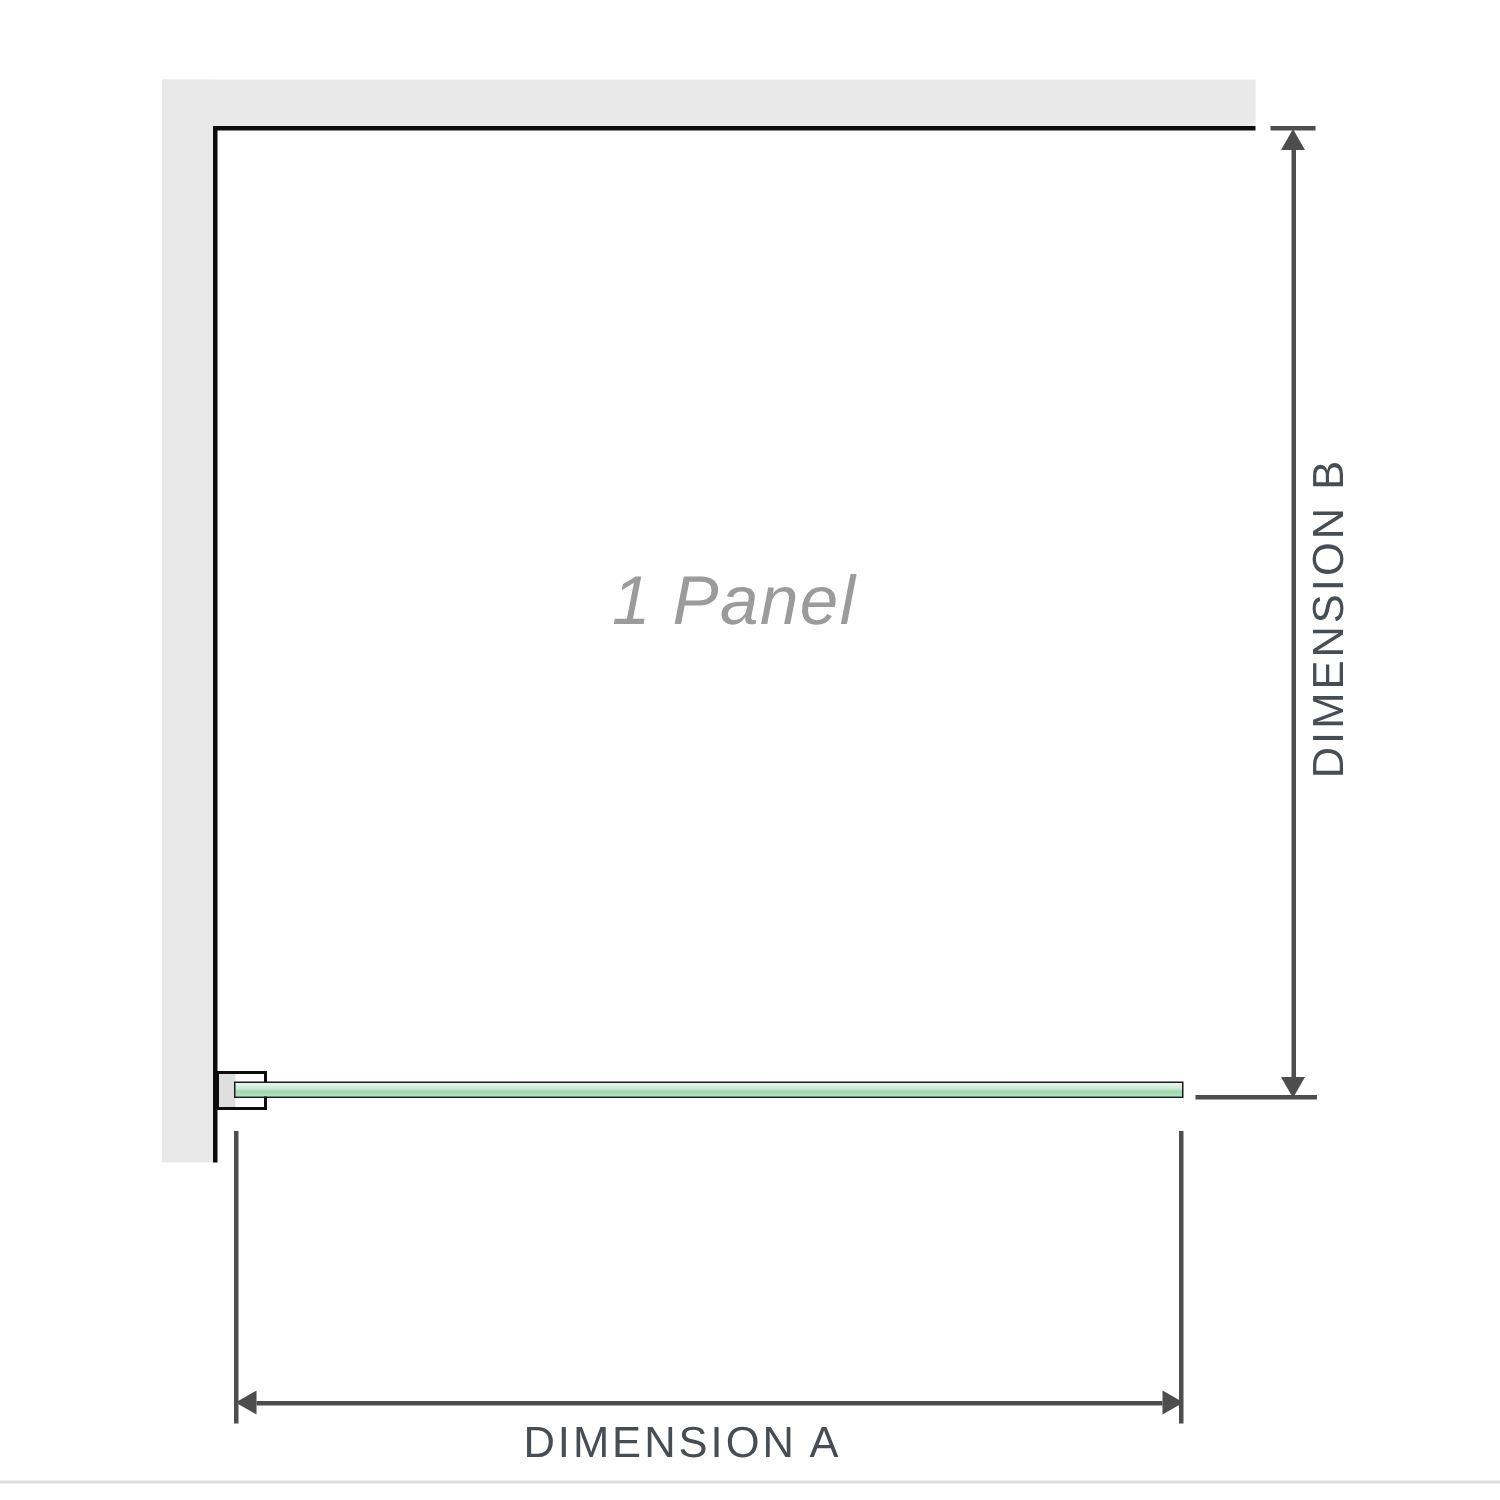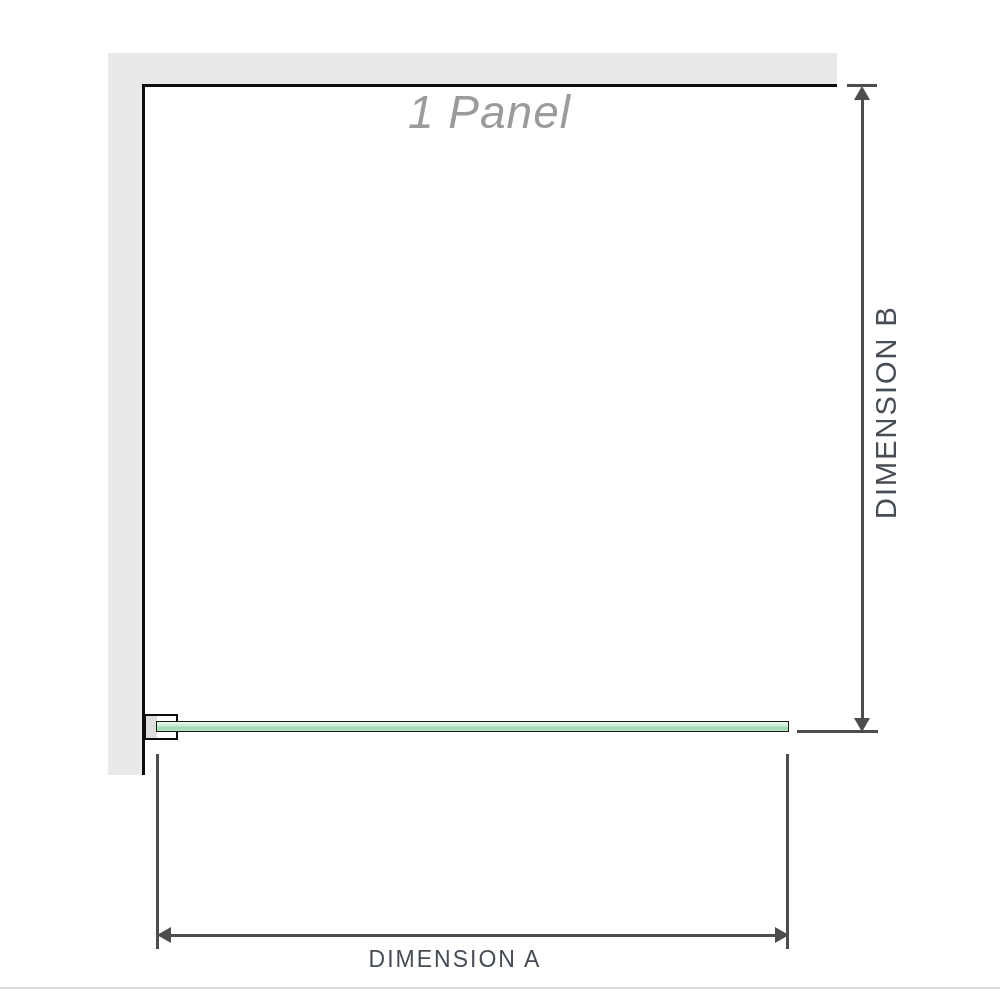--- a/index.html
+++ b/index.html
@@ -21,21 +21,21 @@
     position:relative;width:1000px;height:1000px;background:#ffffff;overflow:hidden;
     font-family:"Liberation Sans", sans-serif;
   }
   .abs{position:absolute;}
   
   .wall-top{left:108px;top:53px;width:729px;height:31px;background:var(--wall-fill);}
   .wall-left{left:108px;top:53px;width:34px;height:722px;background:var(--wall-fill);}
   .wall-edge-top{left:142px;top:84px;width:695px;height:3px;background:var(--wall-edge);}
   .wall-edge-left{left:142px;top:84px;width:3px;height:691px;background:var(--wall-edge);}
   
-  .panel-area{left:142px;top:85px;width:695px;height:630px;display:flex;align-items:flex-start;justify-content:center;}
+  .panel-area{left:142px;top:85px;width:695px;height:630px;display:flex;align-items:center;justify-content:center;}
   .panel-label{
     font-size:46px;font-style:italic;color:var(--panel-label-text);
     letter-spacing:1px;white-space:nowrap;
   }
   
   .glass{
     left:156px;top:721px;width:633px;height:11px;box-sizing:border-box;
     border:1px solid var(--glass-border);
     background:linear-gradient(180deg,var(--glass-light) 0%,var(--glass-mid) 40%,var(--glass-dark) 65%,var(--glass-soft) 100%);
     z-index:3;
@@ -57,21 +57,21 @@
     left:736px;top:395px;width:300px;height:34px;display:flex;align-items:center;justify-content:center;
     transform:rotate(-90deg);font-size:29px;letter-spacing:2px;color:var(--dimension-text);white-space:nowrap;
   }
   .dima-ext-left{left:156px;top:754px;width:3px;height:195px;}
   .dima-ext-right{left:786px;top:754px;width:3px;height:195px;}
   .dima-line{left:171px;top:934px;width:604px;height:3px;}
   .dima-arrow-left{left:157px;top:927px;border-top:8px solid transparent;border-bottom:8px solid transparent;border-right:14px solid var(--dimension-line);}
   .dima-arrow-right{left:775px;top:927px;border-top:8px solid transparent;border-bottom:8px solid transparent;border-left:14px solid var(--dimension-line);}
   .dima-label{
     left:305px;top:946px;width:300px;text-align:center;
-    font-size:23px;letter-spacing:2px;color:var(--dimension-text);white-space:nowrap;
+    font-size:29px;letter-spacing:2px;color:var(--dimension-text);white-space:nowrap;
   }
   .baseline{left:0;top:987px;width:1000px;height:2px;background:var(--baseline);}
 </style>
 </head>
 <body>
 
 <div class="canvas">
 
   <div class="abs wall-top"></div>
   <div class="abs wall-left"></div>

